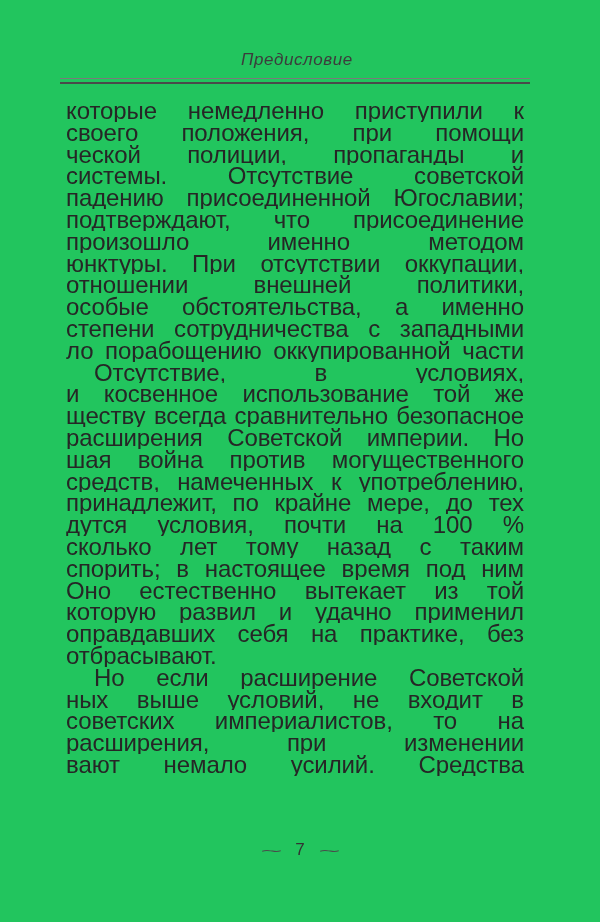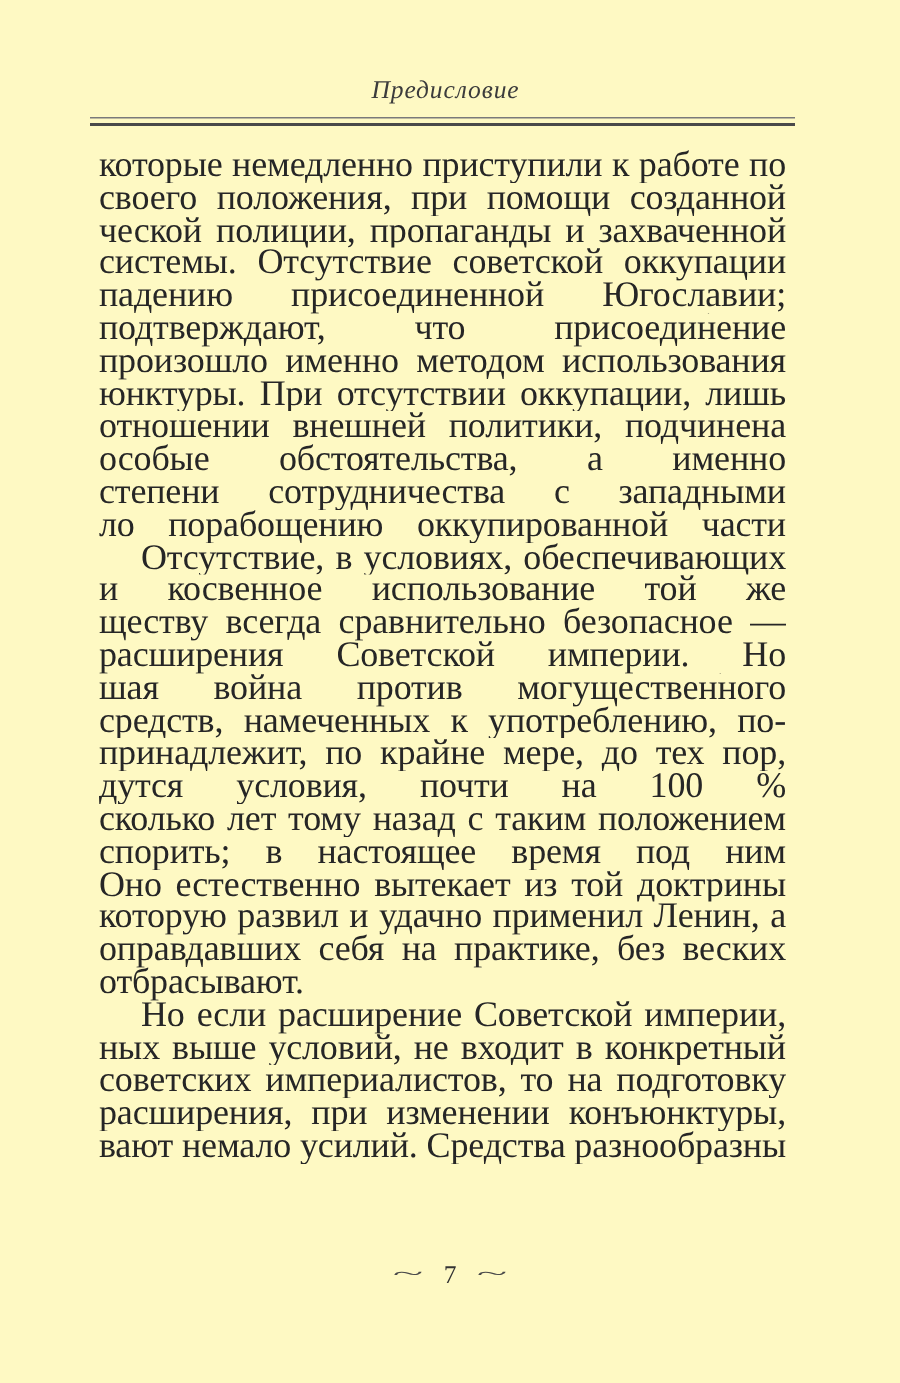--- a/index.html
+++ b/index.html
@@ -4,22 +4,22 @@
 <style>
   html, body {
     margin: 0;
     padding: 0;
     background: #ffffff;
   }
   .page {
     position: relative;
     width: 600px;
     height: 922px;
-    background: #fef9c3;
-    font-family: Liberation Serif, serif;
+    background: #22c55e;
+    font-family: Liberation Sans, sans-serif;
     color: #262626;
     overflow: hidden;
   }
   .running-header {
     position: absolute;
     top: 50px;
     left: 62px;
     width: 470px;
     text-align: center;
     font-style: italic;

